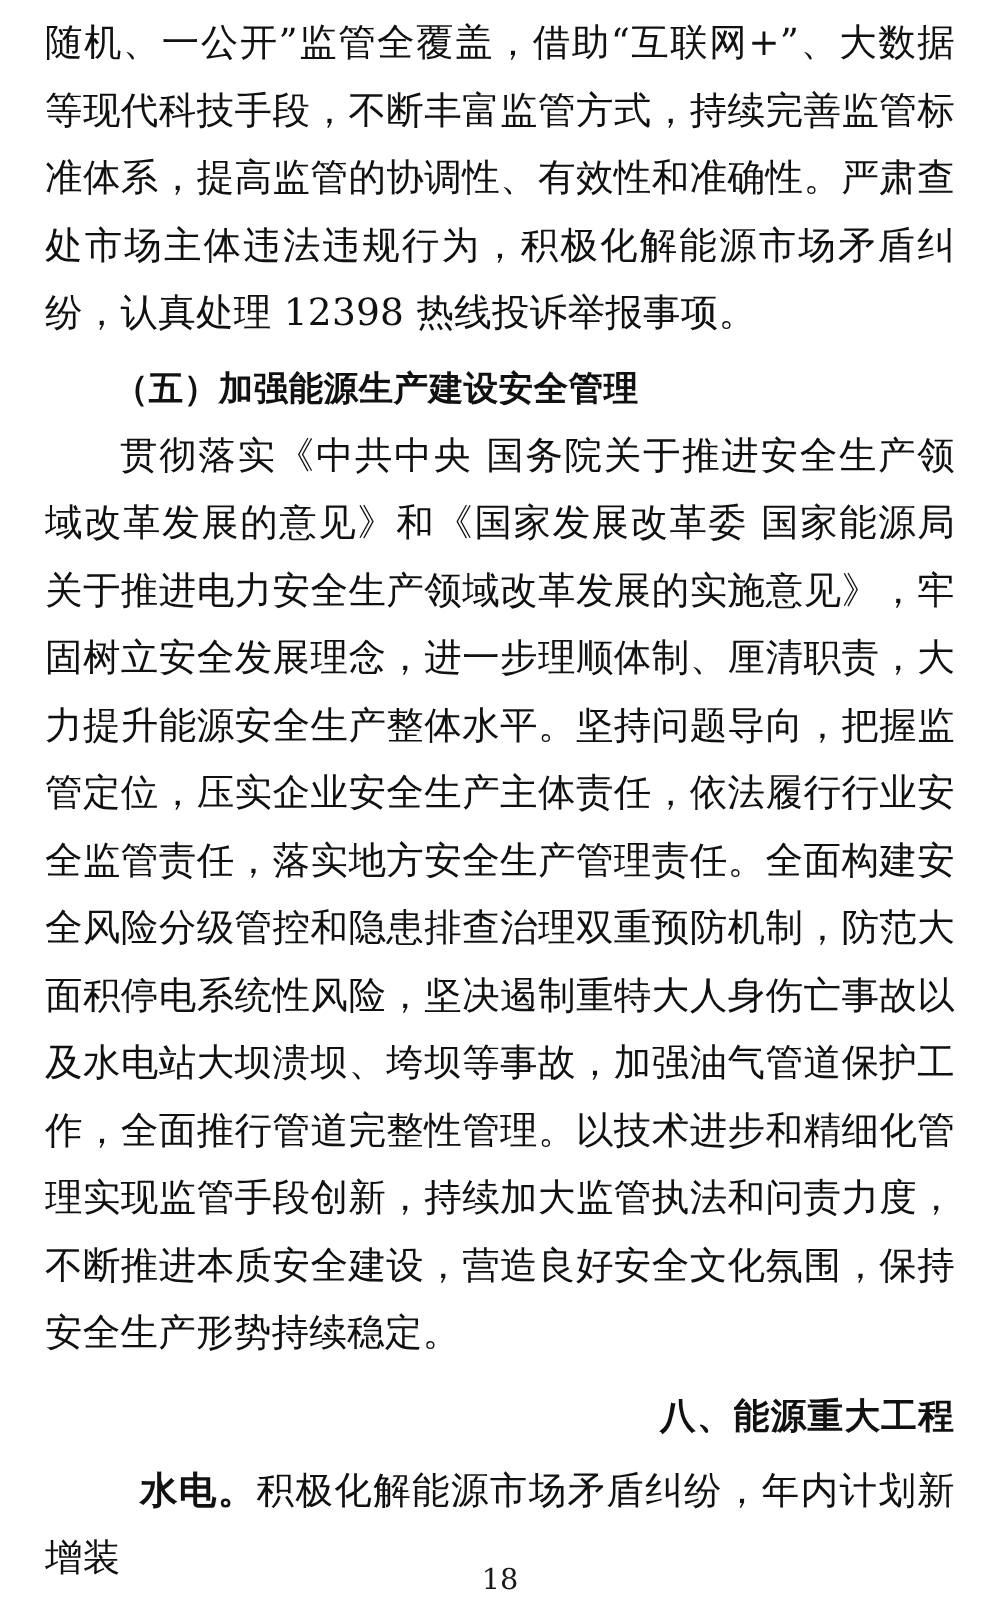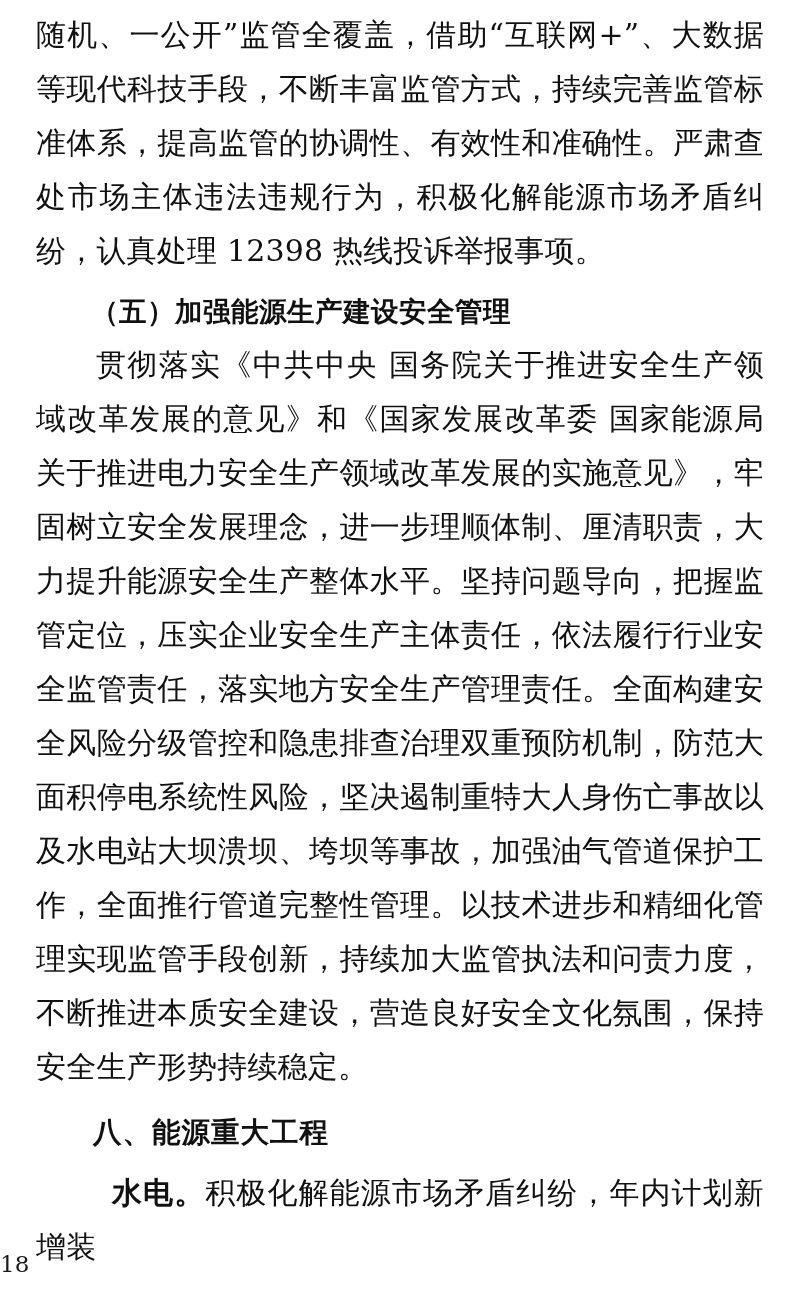--- a/index.html
+++ b/index.html
@@ -44,32 +44,34 @@
     text-indent: 2em;
     letter-spacing: 0.5px;
   }
   .heading-major {
     font-size: 28.5px;
     line-height: 56px;
     font-weight: bold;
     margin: 0;
     text-indent: 2em;
     letter-spacing: 1px;
+    text-align: right;
   }
   .spacer-sm { height: 6px; }
   .spacer-md { height: 10px; }
   .lead-bold {
     font-weight: bold;
     margin-left: 16px;
   }
   .page-number {
     position: absolute;
     left: 0;
     right: 0;
     bottom: 18px;
+    text-align: center;
     font-size: 23px;
     font-family: "DejaVu Serif", "Liberation Serif", serif;
     color: #1a1a1a;
   }
 </style>
 </head>
 <body>
 
 <div class="page">
 

